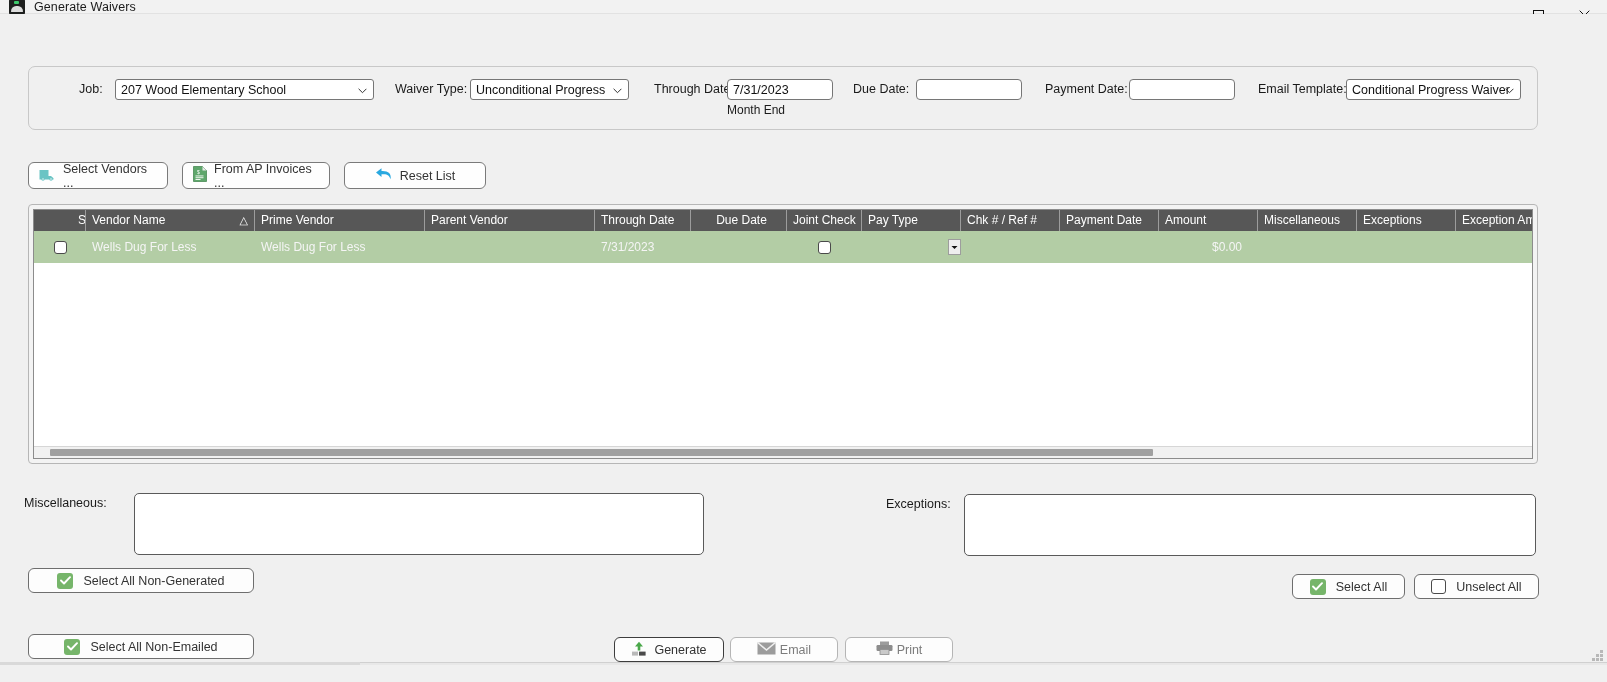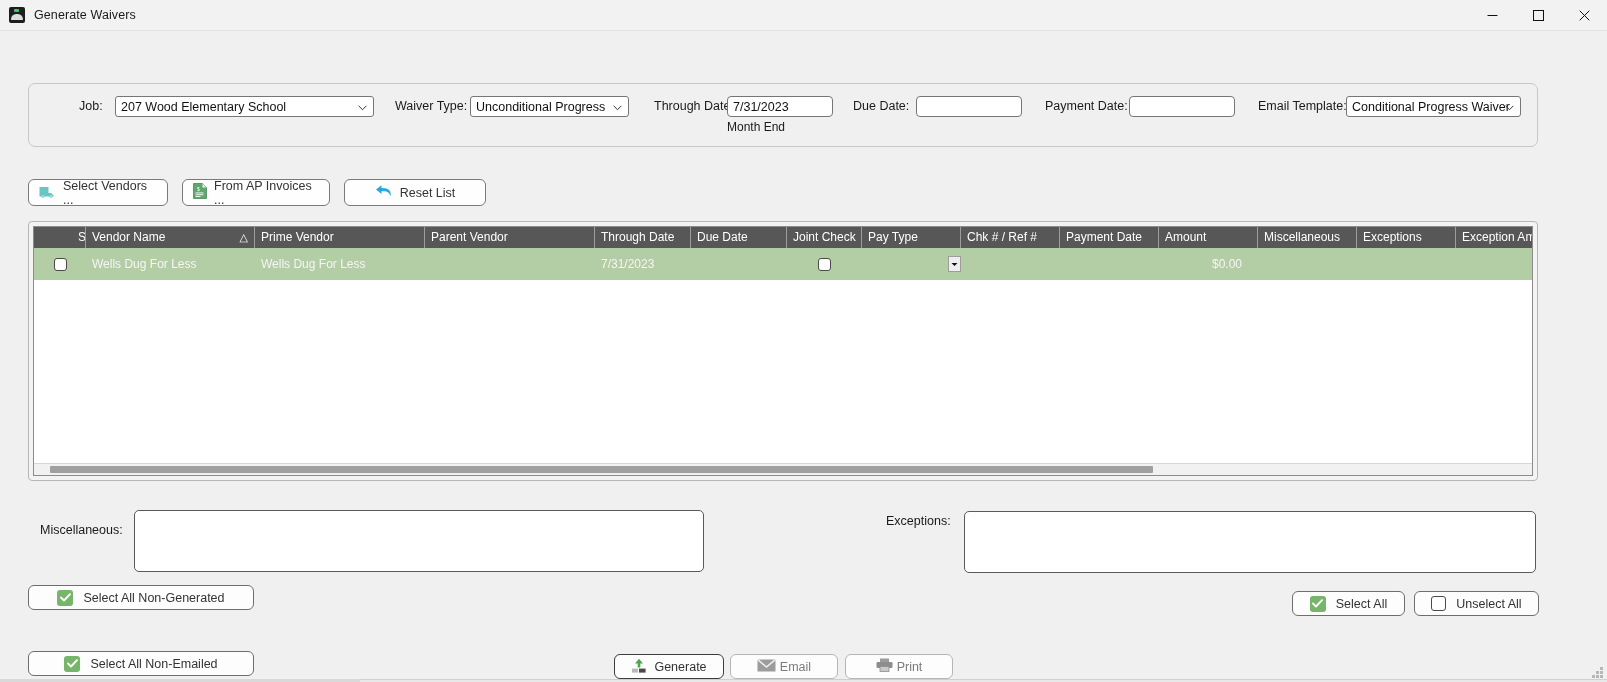--- a/index.html
+++ b/index.html
@@ -7,21 +7,21 @@
     margin: 0; padding: 0;
     width: 1607px; height: 682px;
     overflow: hidden;
     font-family: "Liberation Sans", sans-serif;
     background: #f0f0f0;
     color: #222;
   }
 
   
   .titlebar {
-    height: 31px;
+    height: 14px;
     background: #f2f2f2;
     display: flex;
     align-items: center;
     border-bottom: 1px solid #e2e2e2;
     position: relative;
   }
   .app-icon {
     width: 16px; height: 16px;
     margin-left: 9px; margin-right: 9px;
     background: #1d1f1e;
@@ -401,21 +401,21 @@
   </div>
 
   <div class="grid-wrap">
     <div class="grid-inner">
       <div class="grid-head" id="grid-head">
           <div class="gh" style="width: 52px; padding-left: 44px;"><span>Select</span></div>
           <div class="gh" style="width: 169px;"><span>Vendor Name</span><span class="sortmark">△</span></div>
           <div class="gh" style="width: 170px;"><span>Prime Vendor</span></div>
           <div class="gh" style="width: 170px;"><span>Parent Vendor</span></div>
           <div class="gh" style="width: 96px;"><span>Through Date</span></div>
-          <div class="gh" style="width: 96px;"><span>Due Date</span></div>
+          <div class="gh" style="width: 96px; text-align: center;"><span>Due Date</span></div>
           <div class="gh" style="width: 75px;"><span>Joint Check</span></div>
           <div class="gh" style="width: 99px;"><span>Pay Type</span></div>
           <div class="gh" style="width: 99px;"><span>Chk # / Ref #</span></div>
           <div class="gh" style="width: 99px;"><span>Payment Date</span></div>
           <div class="gh" style="width: 99px;"><span>Amount</span></div>
           <div class="gh" style="width: 99px;"><span>Miscellaneous</span></div>
           <div class="gh" style="width: 99px;"><span>Exceptions</span></div>
           <div class="gh" style="width: 99px;"><span>Exception Amount</span></div>
         </div>
       <div id="grid-body">
@@ -445,21 +445,21 @@
             <div class="gc" style="width: 99px;"></div>
             <div class="gc" style="width: 99px;"></div>
           </div>
         </div>
       <div class="hscroll">
         <div class="hscroll-thumb"></div>
       </div>
     </div>
   </div>
 
-  <div class="notes-label" style="left:40px; top:482px;margin-top:10px;">Miscellaneous:</div>
+  <div class="notes-label" style="left:24px; top:482px;">Miscellaneous:</div>
   <div class="notes-box" style="left:134px; top:479px; width:570px; height:62px;"></div>
 
   <div class="notes-label" style="left:886px; top:483px;">Exceptions:</div>
   <div class="notes-box" style="left:964px; top:480px; width:572px; height:62px;"></div>
 
   <div class="cbtn" style="left:28px; top:554px; width:226px;">
     <span class="chk-green">
       <svg width="11" height="9" viewBox="0 0 11 9">
           <path d="M1 4.5 L4 7.5 L10 1.2" fill="none" stroke="#fff" stroke-width="1.9" stroke-linecap="round" stroke-linejoin="round"></path>
         </svg>

